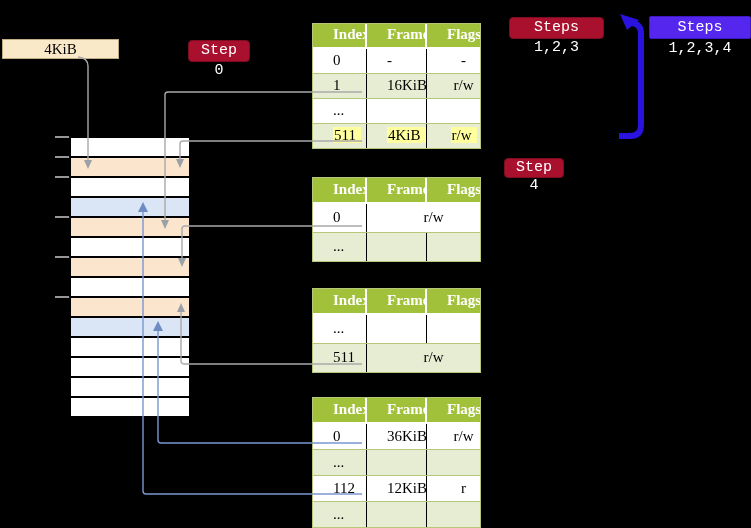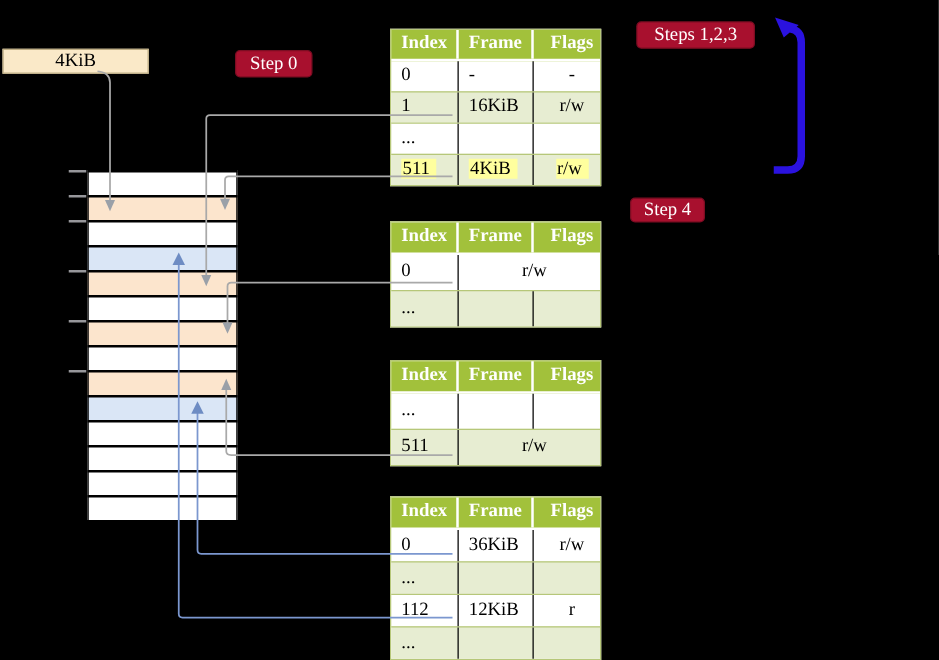--- a/index.html
+++ b/index.html
@@ -19,36 +19,36 @@
         border-left:1px solid #000;border-right:1px solid #000;}
   .c-free{background:#ffffff;}
   .c-table{background:#fce5cd;}
   .c-data{background:#dae6f6;}
   .tick{position:absolute;left:55px;width:14px;height:2px;background:#97979b;}
   
   .ptable{position:absolute;left:312px;width:167px;background:#fff;
           border:1px solid #b6c779;box-sizing:content-box;}
   .trow,.thead{display:flex;}
   .thead{background:#a2c13b;border-bottom:2px solid #fff;}
-  .cell{box-sizing:border-box;padding-left:8px;font-size:15px;color:#000;
+  .cell{box-sizing:border-box;padding-left:20px;font-size:15px;color:#000;
         white-space:nowrap;overflow:hidden;}
   .th{color:#fff;font-weight:bold;}
   .c0{width:54px;}.c1{width:60px;}.c2{flex:1;text-align:center;}
   .thead .c0,.thead .c1{border-right:2px solid #fff;}
   .trow .c0,.trow .c1{border-right:1px solid #000;}
   .trow + .trow{border-top:1px solid #b6c779;}
   .shade{background:#e7edd2;}
   .hl{background:#ffff9e;padding:0 5px 0 1px;}
   .t1 .thead{height:23px;line-height:21px;} .t1 .trow{height:24px;line-height:23px;}
   .t2 .thead,.t3 .thead,.t4 .thead{height:24px;line-height:22px;}
   .t2 .trow,.t3 .trow{height:28px;line-height:27px;}
   .t4 .trow{height:25px;line-height:24px;}
   
   .badge{position:absolute;color:#fff;font-size:15px;line-height:20px;height:20px;
-         padding:0 7px;border-radius:4px;text-align:center;}
+         padding:0 7px;border-radius:4px;text-align:center;font-family:Liberation Mono, monospace;}
   .crimson{background:#a8102e;border:1px solid #7c0c22;}
   .violet{background:#5426ee;border-radius:2px;border:1px solid #3d18c4;}
   
   .overlay{position:absolute;left:0;top:0;pointer-events:none;}
 </style>
 </head>
 <body>
 
 <div id="canvas">
 
@@ -73,20 +73,21 @@
 
   <div class="tick" style="top:136px"></div>
   <div class="tick" style="top:156px"></div>
   <div class="tick" style="top:176px"></div>
   <div class="tick" style="top:216px"></div>
   <div class="tick" style="top:256px"></div>
   <div class="tick" style="top:296px"></div>
 
   <div class="badge crimson" style="left:188px;top:40px;width:46px">Step 0</div>
   <div class="badge crimson" style="left:509px;top:17px;width:79px">Steps 1,2,3</div>
+  <div class="badge violet" style="left:649px;top:16px;width:86px;height:21px;line-height:21px">Steps 1,2,3,4</div>
   <div class="badge crimson" style="left:504px;top:158px;width:44px;height:18px;line-height:18px">Step 4</div>
 
   <div class="ptable t1" style="top:23px">
     <div class="thead">
       <div class="cell th c0">Index</div>
       <div class="cell th c1">Frame</div>
       <div class="cell th c2">Flags</div>
     </div>
     <div class="trow">
       <div class="cell c0">0</div>

